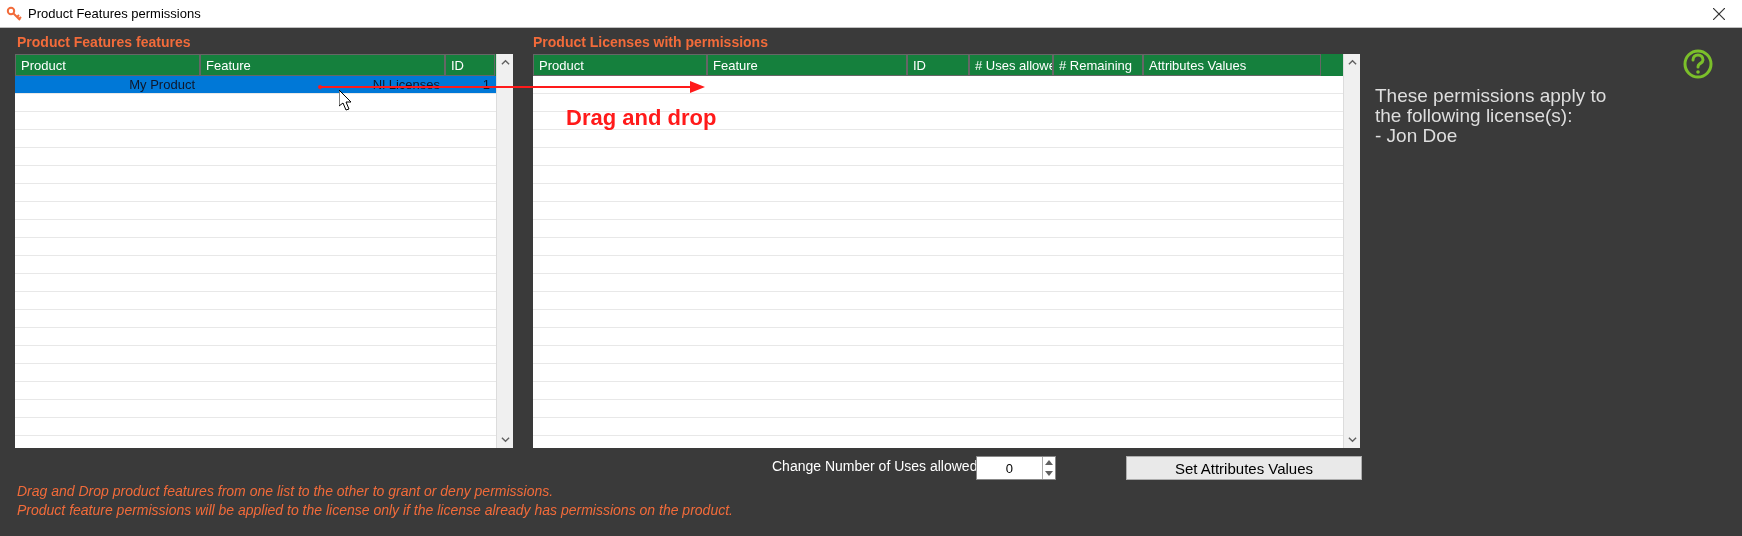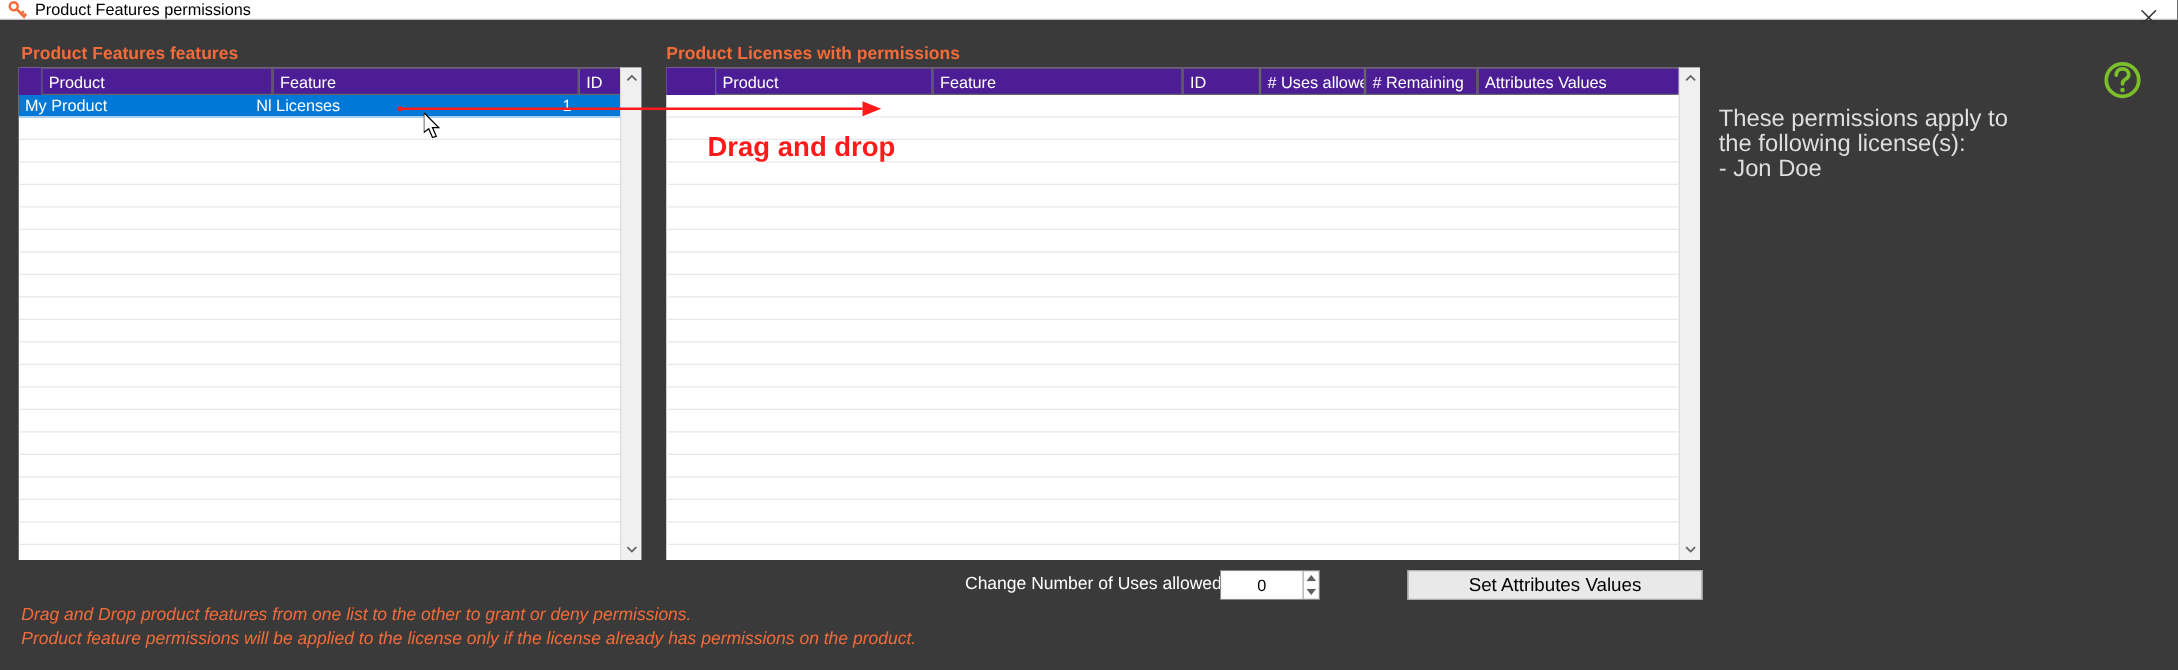--- a/index.html
+++ b/index.html
@@ -11,21 +11,21 @@
     color: #e0e0e0;
     position: relative;
     width: 1742px;
     height: 536px;
     overflow: hidden;
   }
 
   
   .titlebar {
     background: #ffffff;
-    height: 16px;
+    height: 28px;
     display: flex;
     align-items: center;
     padding: 0 6px;
     border-bottom: 1px solid #c0c0c0;
     position: relative;
   }
   .titlebar .key-icon { margin-right: 6px; display:flex; align-items:center;}
   .titlebar .title { color:#000; font-size:13px; }
   .titlebar .close {
     position:absolute; right:0; top:0; width:46px; height:28px;
@@ -54,26 +54,25 @@
     background:#fff;
   }
   .panel-right {
     position:absolute;
     left:533px; top:26px; width:827px; height:394px;
     background:#fff;
   }
 
   .table-header-row {
     display:flex;
-    background:#4c1d95;
+    background:#15803d;
     color:#fff;
     height:22px;
     line-height:21px;
     font-size:13px;
-    justify-content:flex-end;
   }
   .th {
     border:1px solid #666;
     border-right:1px solid #666;
     padding:0 5px;
     white-space:nowrap;
     overflow:hidden;
   }
 
   .scrollbar {
@@ -94,21 +93,21 @@
     position:absolute;
     left:0; top:22px; right:17px; bottom:0;
     overflow:hidden;
   }
   .row {
     height:18px; line-height:18px; display:flex;
     border-bottom:1px solid #e8e8e8;
     font-size:13px;
     cursor:pointer;
   }
-  .row.selected { background:#0078d7; color:#ffffff; }
+  .row.selected { background:#0078d7; color:#0f172a;text-align:right; }
   .cell { padding:0 5px; overflow:hidden; white-space:nowrap; }
 
   
   .right-info {
     position:absolute;
     left:1375px; top:58px; width:248px;
     color:#dedede;
     font-size:19px;
     line-height:20px;
   }

